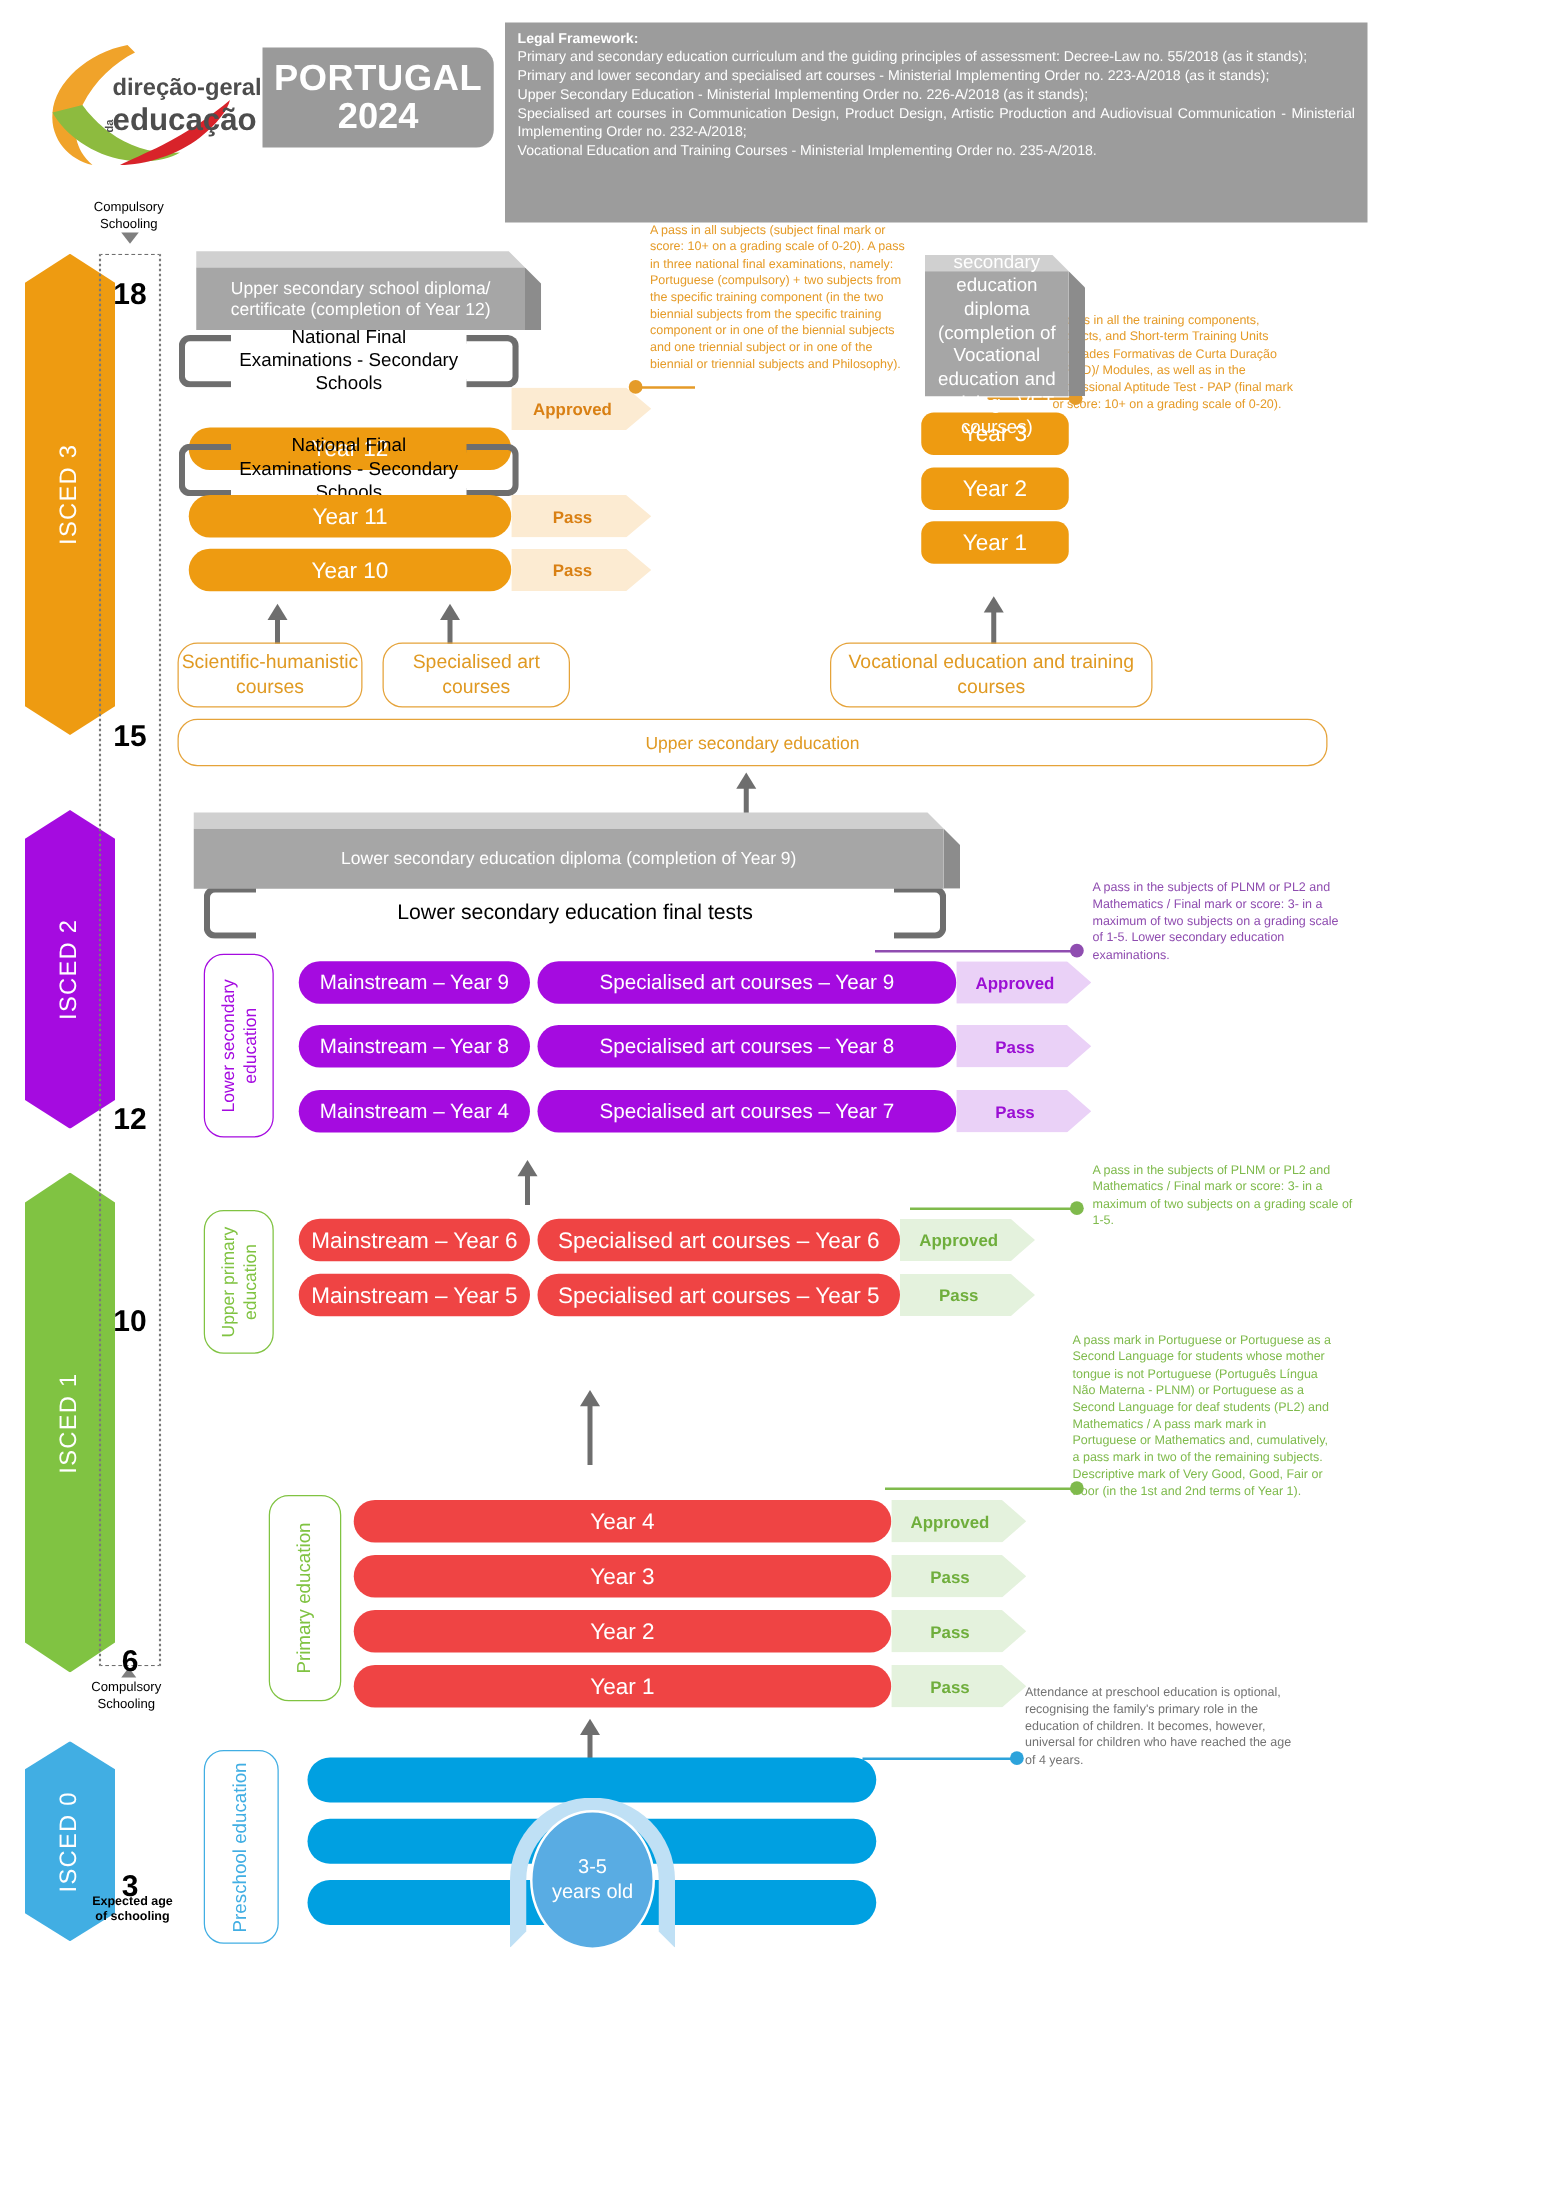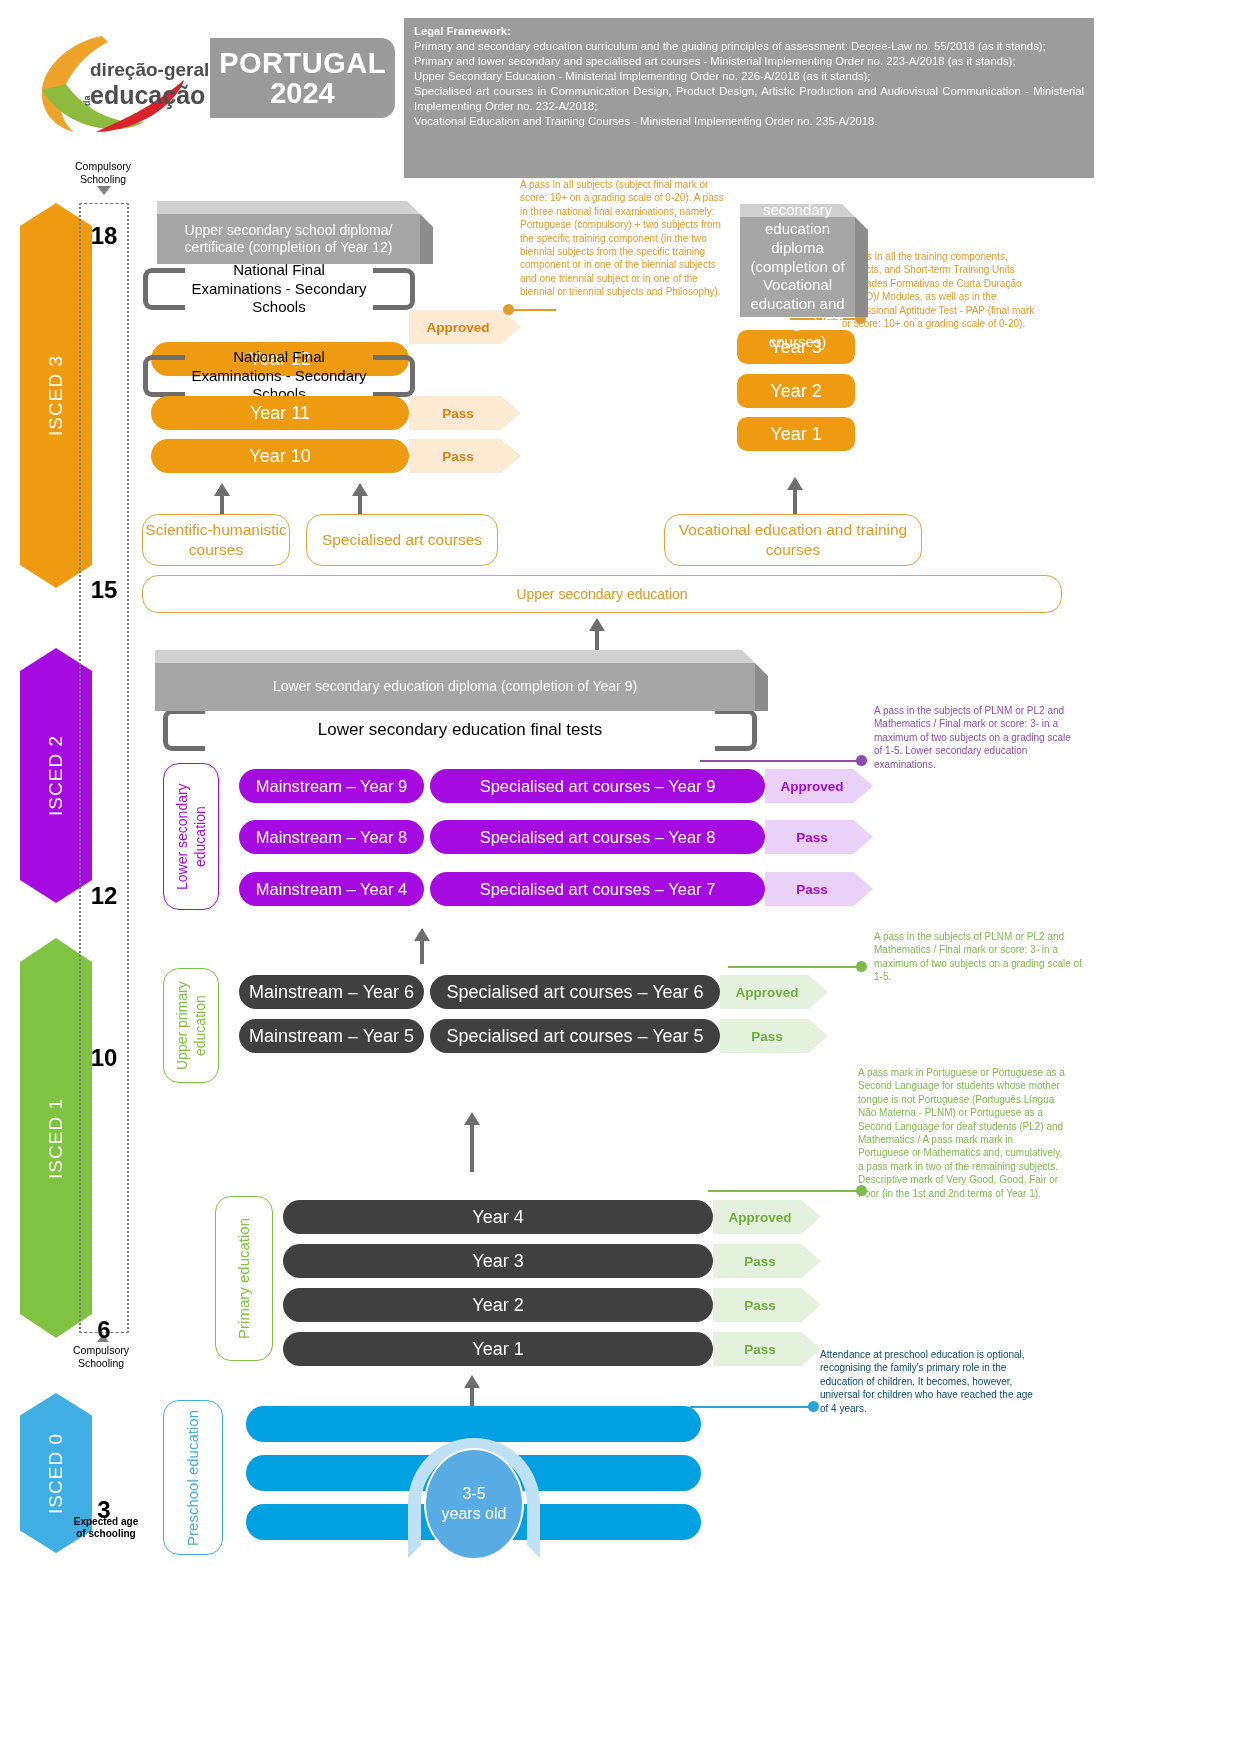--- a/index.html
+++ b/index.html
@@ -77,21 +77,21 @@
   #exp-age-lbl { left:58px; top:1516px; font-size:10px; font-weight:bold; color:#000; text-align:center; width:96px; line-height:1.2; }
 
   
   .bar {
     border-radius:22px; color:#ffffff;
     display:flex; align-items:center; justify-content:center;
     font-size:18px; height:34px;
   }
   .bar.orange { background:#EE9B11; }
   .bar.purple { background:#A50BE0; font-size:16.5px; }
-  .bar.green  { background:#404040; }
+  .bar.green  { background:#ef4444; }
   .bar.blue   { background:#00A0E1; border-radius:18px; height:36px; }
 
   
   .chev {
     height:34px; display:flex; align-items:center;
     justify-content:center; font-size:13.5px; font-weight:bold;
     padding-right:14px;
     clip-path: polygon(0 0, 82% 0, 100% 50%, 82% 100%, 0 100%);
   }
   .chev.orange { background:#FCEBD2; color:#D98014; }
@@ -154,21 +154,21 @@
   .uparrow .head { position:absolute; left:50%; transform:translateX(-50%);
     top:0; width:0; height:0;
     border-left:8px solid transparent; border-right:8px solid transparent;
     border-bottom:13px solid #6E6E6E; }
 
   
   .annot { font-size:10px; line-height:1.34; }
   .annot.orange { color:#E59B28; }
   .annot.purple { color:#8F4DB0; }
   .annot.green  { color:#7FBA4C; }
-  .annot.blue   { color:#0c4a6e; }
+  .annot.blue   { color:#737373; }
 
   .leader { height:2px; }
   .leader.orange { background:#E59B28; }
   .leader.purple { background:#8F4DB0; }
   .leader.green  { background:#7FBA4C; }
   .leader.blue   { background:#2DA3DB; }
   .dot { width:11px; height:11px; border-radius:50%; }
   .dot.orange { background:#E59B28; }
   .dot.purple { background:#8F4DB0; }
   .dot.green  { background:#7FBA4C; }
@@ -316,21 +316,21 @@
     <div class="shaft" style="height:22px;"></div>
 </div>
 <div class="abs uparrow" style="left:785px; top:477px; width:20px; height:38px;">
   <div class="head"></div>
     <div class="shaft" style="height:28px;"></div>
 </div>
 
 <div class="abs outline-pill orange" style="left:142px; top:514px; width:148px; height:52px; font-size:15.5px;">
   <span>Scientific-humanistic courses</span>
 </div>
-<div class="abs outline-pill orange" style="left:306px; top:514px; width:192px; height:52px; font-size:15.5px;text-align:right;">
+<div class="abs outline-pill orange" style="left:306px; top:514px; width:150px; height:52px; font-size:15.5px;">
   <span>Specialised art courses</span>
 </div>
 <div class="abs outline-pill orange" style="left:664px; top:514px; width:258px; height:52px; font-size:15.5px;">
   <span>Vocational education and training courses</span>
 </div>
 
 <div class="abs outline-pill orange" style="left:142px; top:575px; width:920px; height:38px; font-size:14px;">
   <span>Upper secondary education</span>
 </div>
 

